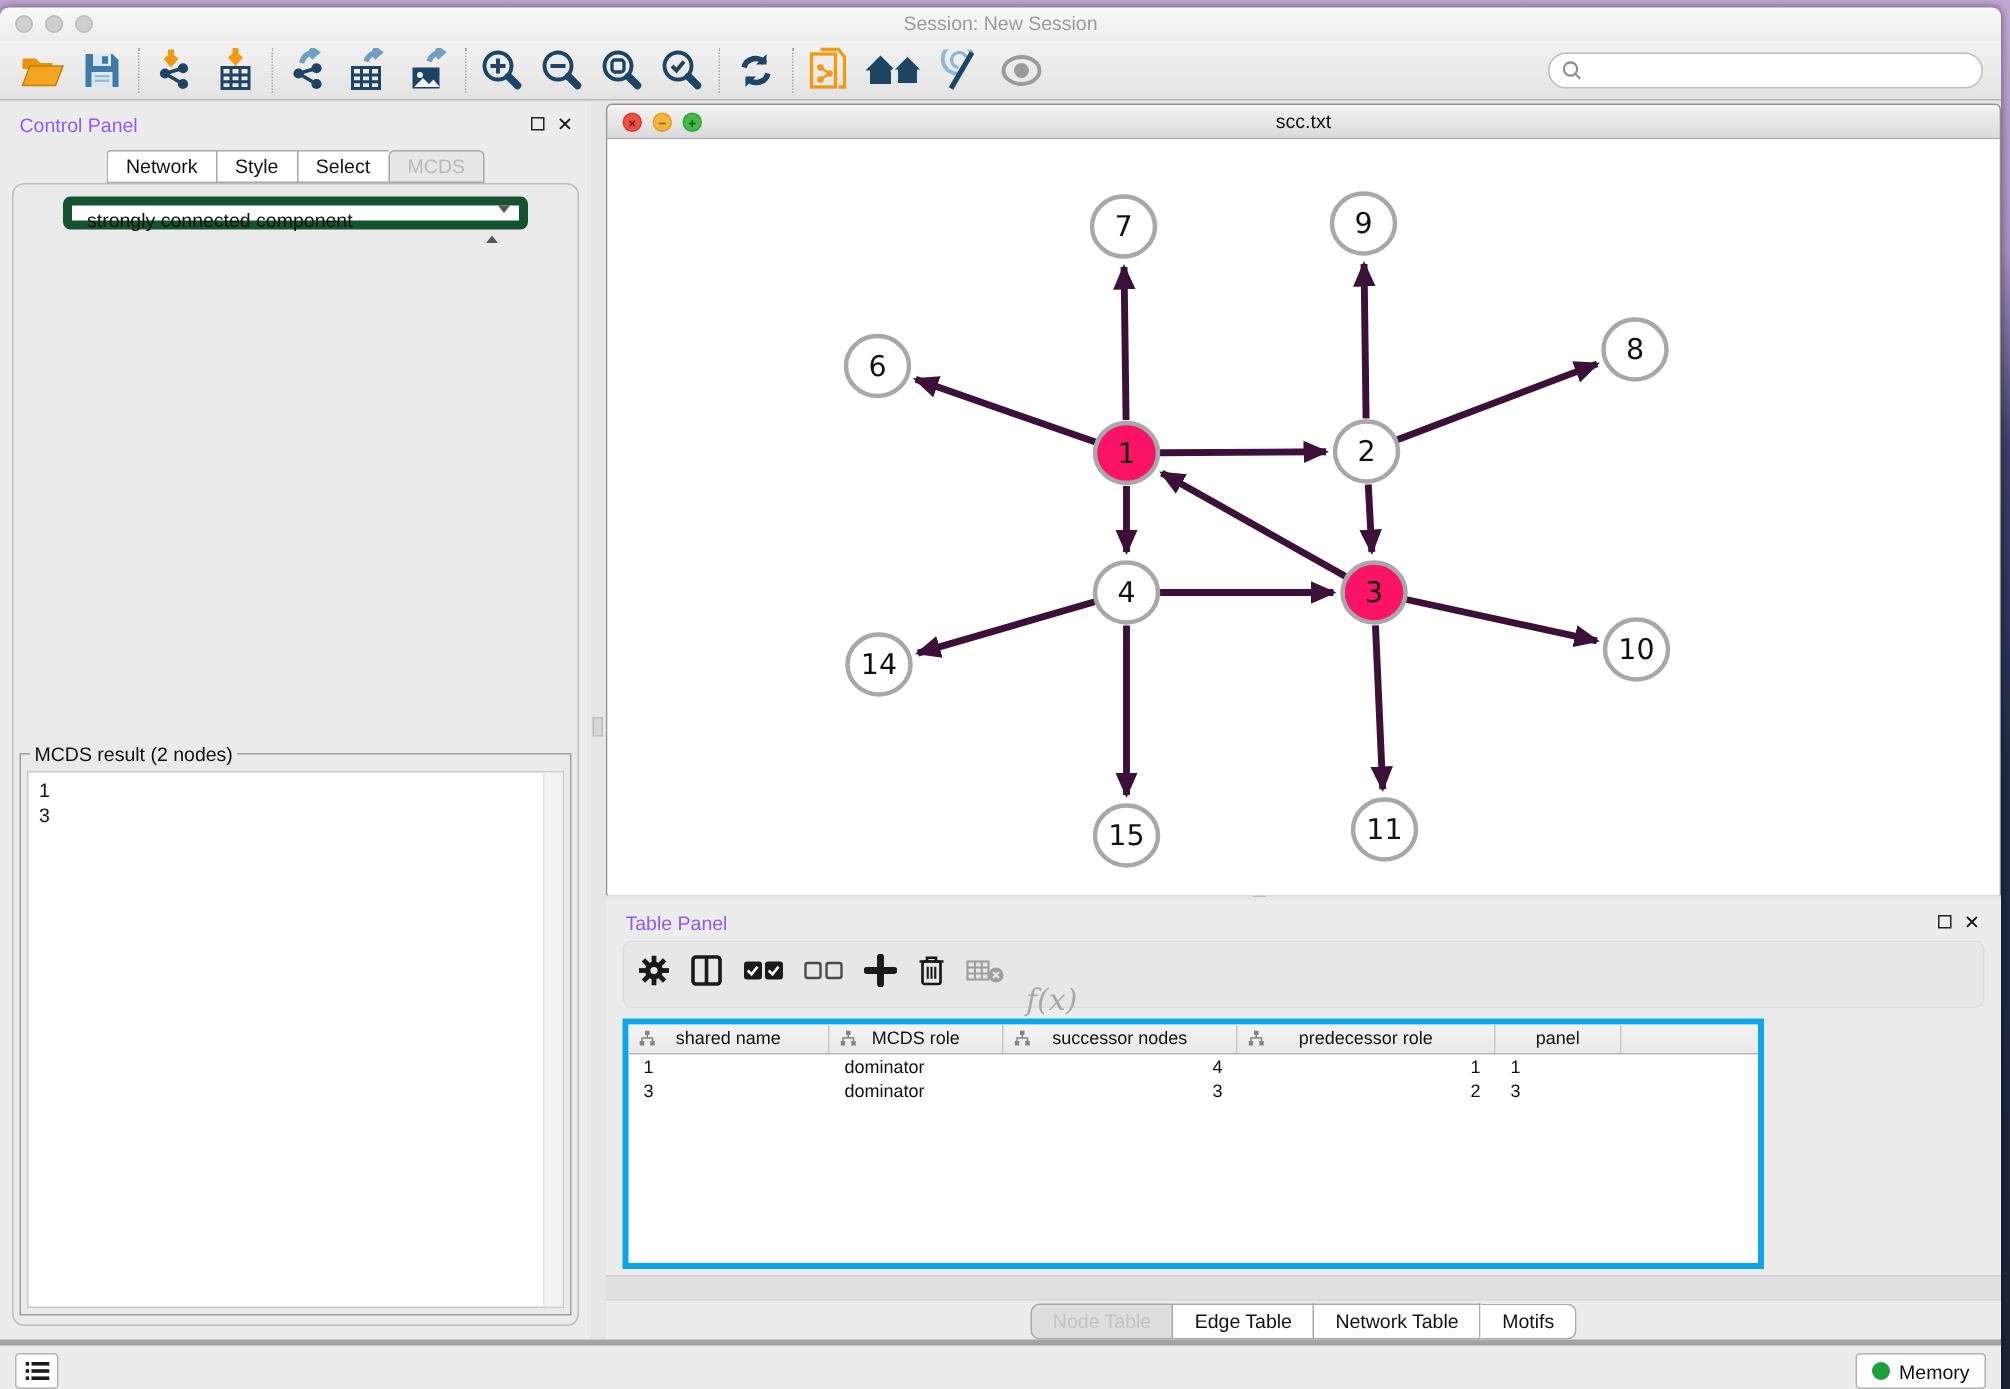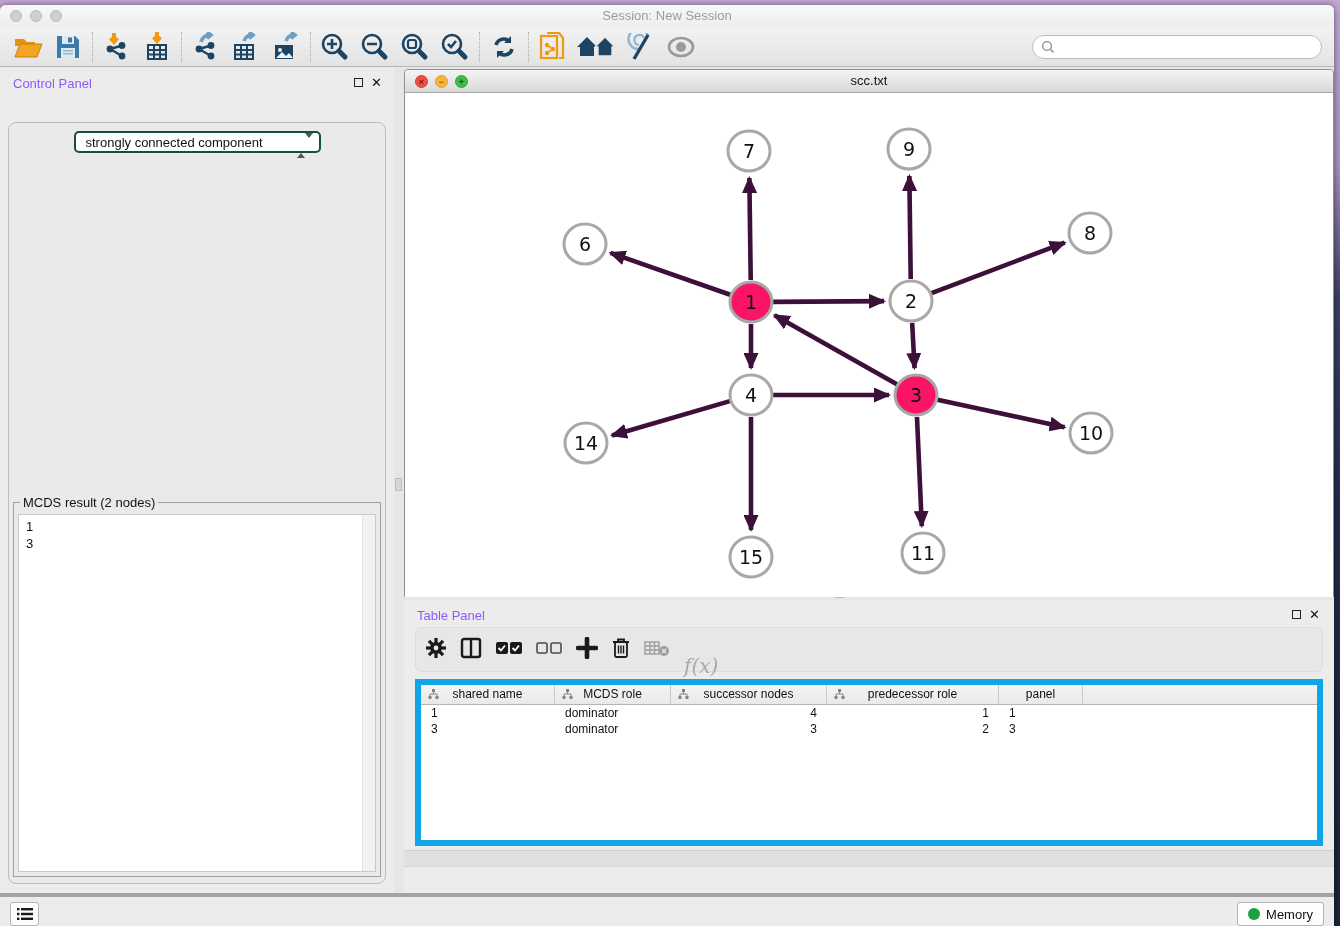--- a/index.html
+++ b/index.html
@@ -23,42 +23,42 @@
   .panel-head .ph-title { position:absolute; left:13px; top:8px; font-size:13px; color:#8b5cf6; }
   .win-ctrl { position:absolute; top:8px; display:flex; gap:8px; }
   .float-box { width:9px; height:9px; border:1.5px solid #222; display:inline-block; margin-top:2px; }
   .close-x { font-size:13px; font-weight:bold; color:#111; line-height:13px; }
   #cp-tabs { position:absolute; left:0; top:32px; width:100%; display:flex; justify-content:center; }
   .cp-tab { font-size:13px; padding:2px 12px 3px; background:#fff; border:1px solid #a8a8a8; border-right:none; color:#111; }
   .cp-tab:first-child { border-radius:3px 0 0 0; }
   .cp-tab.active { background:#e7e7e7; color:#b9b9b9; border:1px solid #a8a8a8; border-radius:4px 4px 0 0; }
   #cp-content { position:absolute; left:8px; top:54px; width:378px; height:762px; background:#eaeaea; border:1px solid #bdbdbd; border-radius:8px; }
   #opt-label { text-align:center; margin-top:18px; font-size:13px; color:#111; }
-  #opt-select { position:relative; margin:8px auto 0; width:247px; height:22px; background:#fff; border:2px solid #14532d; border-radius:5px; font-size:13px; line-height:20px; padding-left:10px; color:#111; }
+  #opt-select { position:relative; margin:8px auto 0; width:310px; height:22px; background:#fff; border:6px solid #14532d; border-radius:5px; font-size:13px; line-height:20px; padding-left:10px; color:#111; }
   #opt-select .steppers { position:absolute; right:6px; top:3px; }
   .tri-up { width:0; height:0; border-left:4px solid transparent; border-right:4px solid transparent; border-bottom:5px solid #555; margin-bottom:2px; }
   .tri-dn { width:0; height:0; border-left:4px solid transparent; border-right:4px solid transparent; border-top:5px solid #555; }
   #cp-buttons { display:flex; justify-content:center; gap:14px; margin-top:12px; }
   .btn { background:linear-gradient(#ffffff,#f2f2f2); border:1px solid #ababab; border-radius:6px; font-size:13px; padding:3px 14px; color:#111; }
   #mcds-fieldset { position:absolute; left:4px; top:372px; width:368px; height:382px; border:1px solid #9f9f9f; margin:0; padding:4px; background:#eaeaea; }
   #mcds-fieldset legend { font-size:13px; color:#111; padding:0 3px; margin-left:2px; }
   #mcds-result { width:100%; height:100%; background:#fff; border:1px solid #c9c9c9; position:relative; font-size:13px; padding:3px 0 0 7px; line-height:17px; color:#111; }
   #mcds-scroll { position:absolute; right:0; top:0; width:13px; height:100%; background:#f2f2f2; border-left:1px solid #e2e2e2; }
 
   
   #net-window { position:absolute; left:404px; top:64px; width:930px; height:528px; border:1px solid #8f8f8f; border-radius:4px 4px 0 0; background:#fff; }
   #net-titlebar { height:23px; background:linear-gradient(#f4f4f4,#d9d9d9); border-bottom:1px solid #a7a7a7; border-radius:4px 4px 0 0; position:relative; text-align:center; }
   #net-titlebar .title { font-size:13px; color:#111; line-height:22px; }
   .tl { position:absolute; top:5px; width:13px; height:13px; border-radius:50%; font-size:9px; font-weight:bold; text-align:center; line-height:13px; }
   #net-canvas { position:absolute; left:0; top:23px; width:928px; height:504px; background:#fff; }
 
   
   #table-panel { position:absolute; left:404px; top:595px; width:930px; height:295px; background:#ececec; }
   #tp-toolbar { position:absolute; left:11px; top:27px; width:908px; height:45px; background:#e7e7e7; border:1px solid #dddddd; border-radius:6px; display:flex; align-items:center; padding-left:10px; gap:14px; }
-  #tp-table { position:absolute; left:11px; top:79px; width:908px; height:167px; background:#fff; border:6px solid #0ea5e9; overflow:hidden; }
+  #tp-table { position:absolute; left:11px; top:79px; width:761px; height:167px; background:#fff; border:4px solid #0ea5e9; overflow:hidden; }
   #tp-header { display:flex; height:20px; background:linear-gradient(#f4f4f4,#e9e9e9); border-bottom:1px solid #b5b5b5; }
   .th { position:relative; font-size:12px; color:#111; text-align:center; line-height:19px; border-right:1px solid #c9c9c9; }
   .th .hier { position:absolute; left:7px; top:4px; }
   .tr { display:flex; height:16px; font-size:12px; color:#111; }
   .td { line-height:16px; padding:0 10px; white-space:nowrap; overflow:hidden; }
   #tp-strip { position:absolute; left:0; top:250px; width:100%; height:17px; background:#e0e0e0; border-top:1px solid #cfcfcf; border-bottom:1px solid #d6d6d6; }
   #tp-tabs { position:absolute; left:0; top:269px; width:100%; display:flex; justify-content:center; }
   .tp-tab { font-size:13px; padding:3px 14px 4px; background:#fff; border:1px solid #a8a8a8; border-left:none; color:#111; }
   .tp-tab.active { background:#dedede; color:#c2c2c2; border-left:1px solid #a8a8a8; border-radius:6px 0 0 6px; }
   .tp-tab:last-child { border-radius:0 6px 6px 0; }
@@ -227,20 +227,26 @@
   </div>
 
   <div id="control-panel">
     <div class="panel-head">
       <span class="ph-title">Control Panel</span>
       <span class="win-ctrl" style="right:12px">
         <span class="float-box"></span>
         <span class="close-x">✕</span>
       </span>
     </div>
+    <div id="cp-tabs">
+        <div class="cp-tab">Network</div>
+        <div class="cp-tab">Style</div>
+        <div class="cp-tab">Select</div>
+        <div class="cp-tab active">MCDS</div>
+      </div>
     <div id="cp-content">
       <div id="opt-select">
         <span>strongly connected component</span>
         <span class="steppers"><span class="tri-up"></span><span class="tri-dn"></span></span>
       </div>
       <fieldset id="mcds-fieldset">
         <legend>MCDS result (2 nodes)</legend>
         <div id="mcds-result">
           <div id="mcds-lines">
               <div>1</div>
@@ -450,20 +456,26 @@
           <div class="tr">
             <div class="td" style="width: 134px; text-align: left;">3</div>
             <div class="td" style="width: 116px; text-align: left;">dominator</div>
             <div class="td" style="width: 156px; text-align: right;">3</div>
             <div class="td" style="width: 172px; text-align: right;">2</div>
             <div class="td" style="width: 84px; text-align: left;">3</div>
           </div>
         </div>
     </div>
     <div id="tp-strip"></div>
+    <div id="tp-tabs">
+        <div class="tp-tab active">Node Table</div>
+        <div class="tp-tab">Edge Table</div>
+        <div class="tp-tab">Network Table</div>
+        <div class="tp-tab">Motifs</div>
+      </div>
   </div>
 
   <div id="status-bar">
     <div id="list-btn">
       <svg width="16" height="14" viewBox="0 0 16 14">
           <g fill="#1a1a1a">
             <rect x="0" y="1" width="2.4" height="2.4"></rect>
             <rect x="4" y="1" width="12" height="2.4"></rect>
             <rect x="0" y="5.8" width="2.4" height="2.4"></rect>
             <rect x="4" y="5.8" width="12" height="2.4"></rect>

